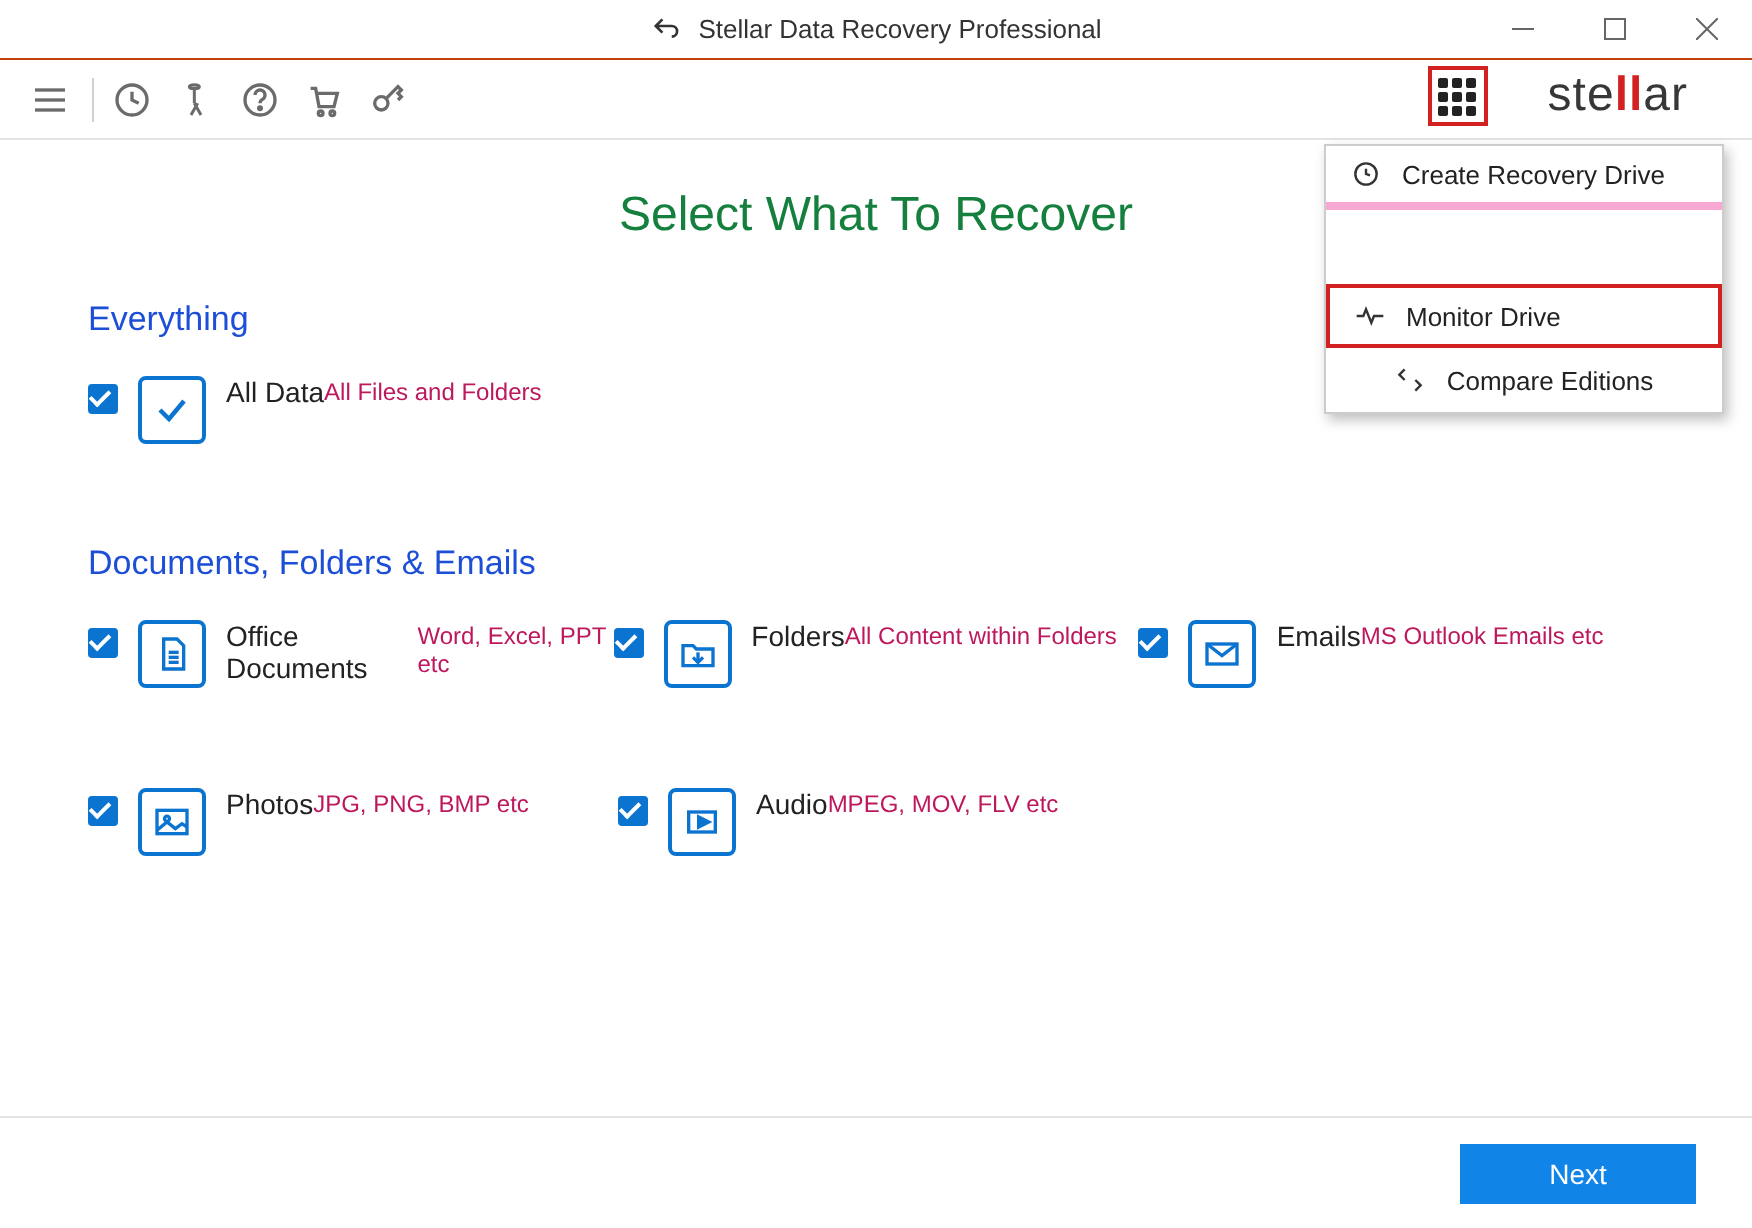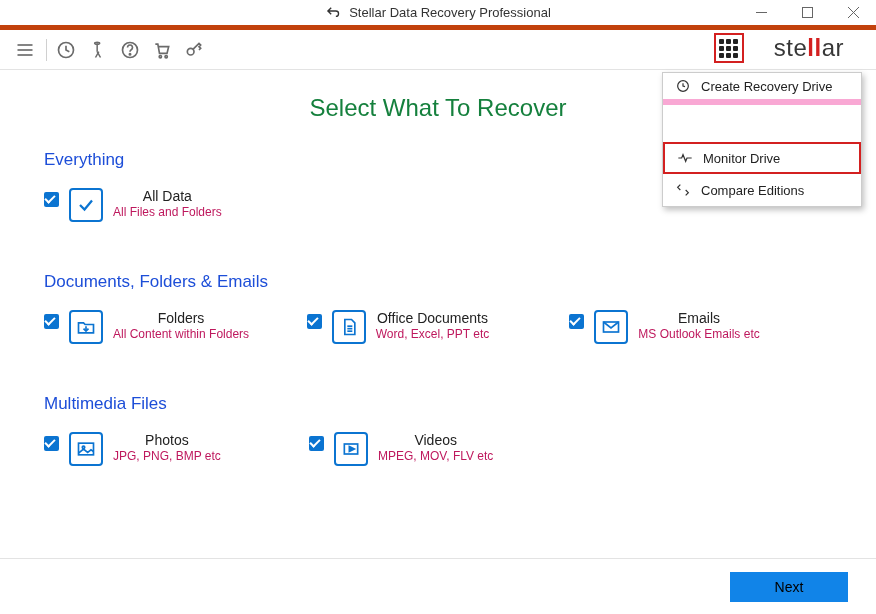--- a/index.html
+++ b/index.html
@@ -1,57 +1,57 @@
 <!DOCTYPE html>
 <html><head>
 <meta charset="utf-8">
 <style>
   * { box-sizing: border-box; font-family: "Segoe UI", Arial, sans-serif; }
   body { margin: 0; background:#fff; color:#222; width:876px; height:614px; overflow:hidden; position:relative; }
   
-  .titlebar { height:30px; display:flex; align-items:center; position:relative; border-bottom:5px solid #c2410c; }
+  .titlebar { height:30px; display:flex; align-items:center; position:relative; border-bottom:1px solid #c2410c; }
   .title-center { position:absolute; left:50%; transform:translateX(-50%); display:flex; align-items:center; gap:8px; font-size:13px; color:#333;}
   .title-center svg{width:16px;height:16px;}
   .win-controls{ position:absolute; right:0; top:0; display:flex; height:100%; }
   .win-btn{ width:46px; display:flex; align-items:center; justify-content:center; color:#666; font-size:14px;}
   .win-btn svg{width:11px;height:11px;}
   
   .toolbar{ height:40px; border-bottom:1px solid #e3e3e3; display:flex; align-items:center; padding:0 12px; position:relative;}
   .tool-icon{ width:26px; height:26px; display:flex; align-items:center; justify-content:center; color:#6b6b6b; margin-right:6px;}
   .tool-icon svg{width:20px;height:20px;stroke:#6b6b6b;}
   .vsep{ width:1px; height:22px; background:#d0d0d0; margin:0 6px 0 2px;}
   .toolbar-right{ position:absolute; right:32px; top:3px; display:flex; align-items:center; gap:30px;padding-left:28px;}
   .apps-btn{ width:30px; height:30px; border:2px solid #d32020; display:flex; align-items:center; justify-content:center; }
   .dotgrid{ display:grid; grid-template-columns:repeat(3,5px); grid-template-rows:repeat(3,5px); gap:2px;}
   .dotgrid span{ width:5px; height:5px; background:#222; border-radius:1px;}
   .brand{ font-size:24px; font-weight:400; color:#373737; letter-spacing:0.5px; display:flex; align-items:center;}
   .brand .llu{color:#d32020; font-weight:600;text-align:center;}
   
   .dropdown{ position:absolute; right:14px; top:72px; width:200px; background:#fff; border:1px solid #ccc; box-shadow:2px 3px 6px rgba(0,0,0,0.25); z-index:10;}
-  .dd-item{ height:32px; display:flex; align-items:center; gap:10px; padding:0 12px; font-size:13px; color:#222; border-bottom:6px solid #f9a8d4;}
-  .dd-item:last-child{border-bottom:none;}
+  .dd-item{ height:32px; display:flex; align-items:center; gap:10px; padding:0 12px; font-size:13px; color:#222; border-bottom:4px solid #f9a8d4;}
+  .dd-item:last-child{border-bottom:none;justify-content:center;}
   .dd-item svg{width:16px;height:16px;flex-shrink:0;}
   .dd-item.highlight{ border:2px solid #d32020; height:32px;margin-top:37px;}
   
   .main{ padding:10px 44px 0 44px; }
   .page-title{ font-size:24px; font-weight:400; text-align:center; margin:14px 0 28px 0; color:#15803d;}
   .section-head{ font-size:17px; color:#1d4ed8; font-weight:400; margin-bottom:18px;}
   .row{ display:flex; gap:0; margin-bottom:50px;}
   .item{ display:flex; align-items:flex-start; gap:10px; width:265px;}
   .chk{ width:15px; height:15px; background:#0b74d1; border-radius:2px; position:relative; flex-shrink:0; margin-top:4px;}
   .chk::after{ content:""; position:absolute; left:3px; top:1px; width:4px; height:8px; border:solid #fff; border-width:0 2px 2px 0; transform:rotate(45deg);}
   .iconbox{ width:34px; height:34px; border:2px solid #0b74d1; border-radius:4px; display:flex; align-items:center; justify-content:center; flex-shrink:0; color:#0b74d1;}
   .iconbox svg{width:20px;height:20px;}
   .iconbox.checkmark svg{width:18px;height:18px;}
-  .texts{ display:flex; flex-direction:column;text-align:center;}
+  .texts{ display:flex; }
   .label{ font-size:14px; color:#222;}
   .sub{ font-size:12px; color:#be185d; margin-top:1px;}
   
   .footer{ position:absolute; bottom:0; left:0; right:0; height:56px; border-top:1px solid #e3e3e3; display:flex; align-items:center; justify-content:flex-end; padding-right:28px;}
-  .next-btn{ width:118px; height:30px; background:#1184e8; color:#000000; font-size:14px; border:none; display:flex; align-items:center; justify-content:center; cursor:pointer;}
+  .next-btn{ width:118px; height:30px; background:#1184e8; color:#ffffff; font-size:14px; border:none; display:flex; align-items:center; justify-content:center; cursor:pointer;}
 </style>
 </head>
 <body>
 
 <div class="titlebar">
   <div class="title-center">
     <svg viewBox="0 0 24 24" fill="none" stroke="#333" stroke-width="2">
         <path d="M9 14l-5-5 5-5M4 9h12a4 4 0 0 1 0 8"></path>
       </svg>
     <span>Stellar Data Recovery Professional</span>
@@ -182,61 +182,60 @@
       </div>
     </div>
   </div>
 
   <div class="section-head">Documents, Folders &amp; Emails</div>
   <div class="row">
     <div class="item">
       <div class="chk"></div>
       <div class="iconbox">
         <svg viewBox="0 0 24 24" fill="none" stroke="#0b74d1" stroke-width="2">
-            <path d="M3 7h6l2 2h10v10H3z"></path>
-            <path d="M12 11v5"></path>
-            <path d="M9 14l3 3 3-3"></path>
-          </svg>
-      </div>
-      <div class="texts">
-        <div class="label">Folders</div>
-        <div class="sub">All Content within Folders</div>
-      </div>
-    </div>
-    <div class="item">
-      <div class="chk"></div>
-      <div class="iconbox">
-        <svg viewBox="0 0 24 24" fill="none" stroke="#0b74d1" stroke-width="2">
             <path d="M7 3h8l4 4v14H7z"></path>
             <line x1="10" y1="11" x2="16" y2="11"></line>
             <line x1="10" y1="14" x2="16" y2="14"></line>
             <line x1="10" y1="17" x2="16" y2="17"></line>
           </svg>
       </div>
       <div class="texts">
         <div class="label">Office Documents</div>
         <div class="sub">Word, Excel, PPT etc</div>
       </div>
     </div>
     <div class="item">
       <div class="chk"></div>
       <div class="iconbox">
         <svg viewBox="0 0 24 24" fill="none" stroke="#0b74d1" stroke-width="2">
+            <path d="M3 7h6l2 2h10v10H3z"></path>
+            <path d="M12 11v5"></path>
+            <path d="M9 14l3 3 3-3"></path>
+          </svg>
+      </div>
+      <div class="texts">
+        <div class="label">Folders</div>
+        <div class="sub">All Content within Folders</div>
+      </div>
+    </div>
+    <div class="item">
+      <div class="chk"></div>
+      <div class="iconbox">
+        <svg viewBox="0 0 24 24" fill="none" stroke="#0b74d1" stroke-width="2">
             <rect x="3" y="6" width="18" height="12"></rect>
             <polyline points="3 6 12 13 21 6"></polyline>
           </svg>
       </div>
       <div class="texts">
         <div class="label">Emails</div>
         <div class="sub">MS Outlook Emails etc</div>
       </div>
     </div>
   </div>
 
-  <div class="section-head">Multimedia Files</div>
   <div class="row" style="margin-bottom:17px;">
     <div class="item">
       <div class="chk"></div>
       <div class="iconbox">
         <svg viewBox="0 0 24 24" fill="none" stroke="#0b74d1" stroke-width="2">
             <rect x="3" y="5" width="18" height="14"></rect>
             <circle cx="9" cy="10" r="1.5"></circle>
             <polyline points="3 17 9 12 14 16 18 13 21 15"></polyline>
           </svg>
       </div>
@@ -247,21 +246,21 @@
     </div>
     <div class="item">
       <div class="chk"></div>
       <div class="iconbox">
         <svg viewBox="0 0 24 24" fill="none" stroke="#0b74d1" stroke-width="2">
             <rect x="4" y="6" width="16" height="12"></rect>
             <polygon points="10 9 16 12 10 15" fill="#0b74d1"></polygon>
           </svg>
       </div>
       <div class="texts">
-        <div class="label">Videos</div>
+        <div class="label">Audio</div>
         <div class="sub">MPEG, MOV, FLV etc</div>
       </div>
     </div>
   </div>
 </div>
 
 <div class="footer">
   <button class="next-btn">Next</button>
 </div>
 

